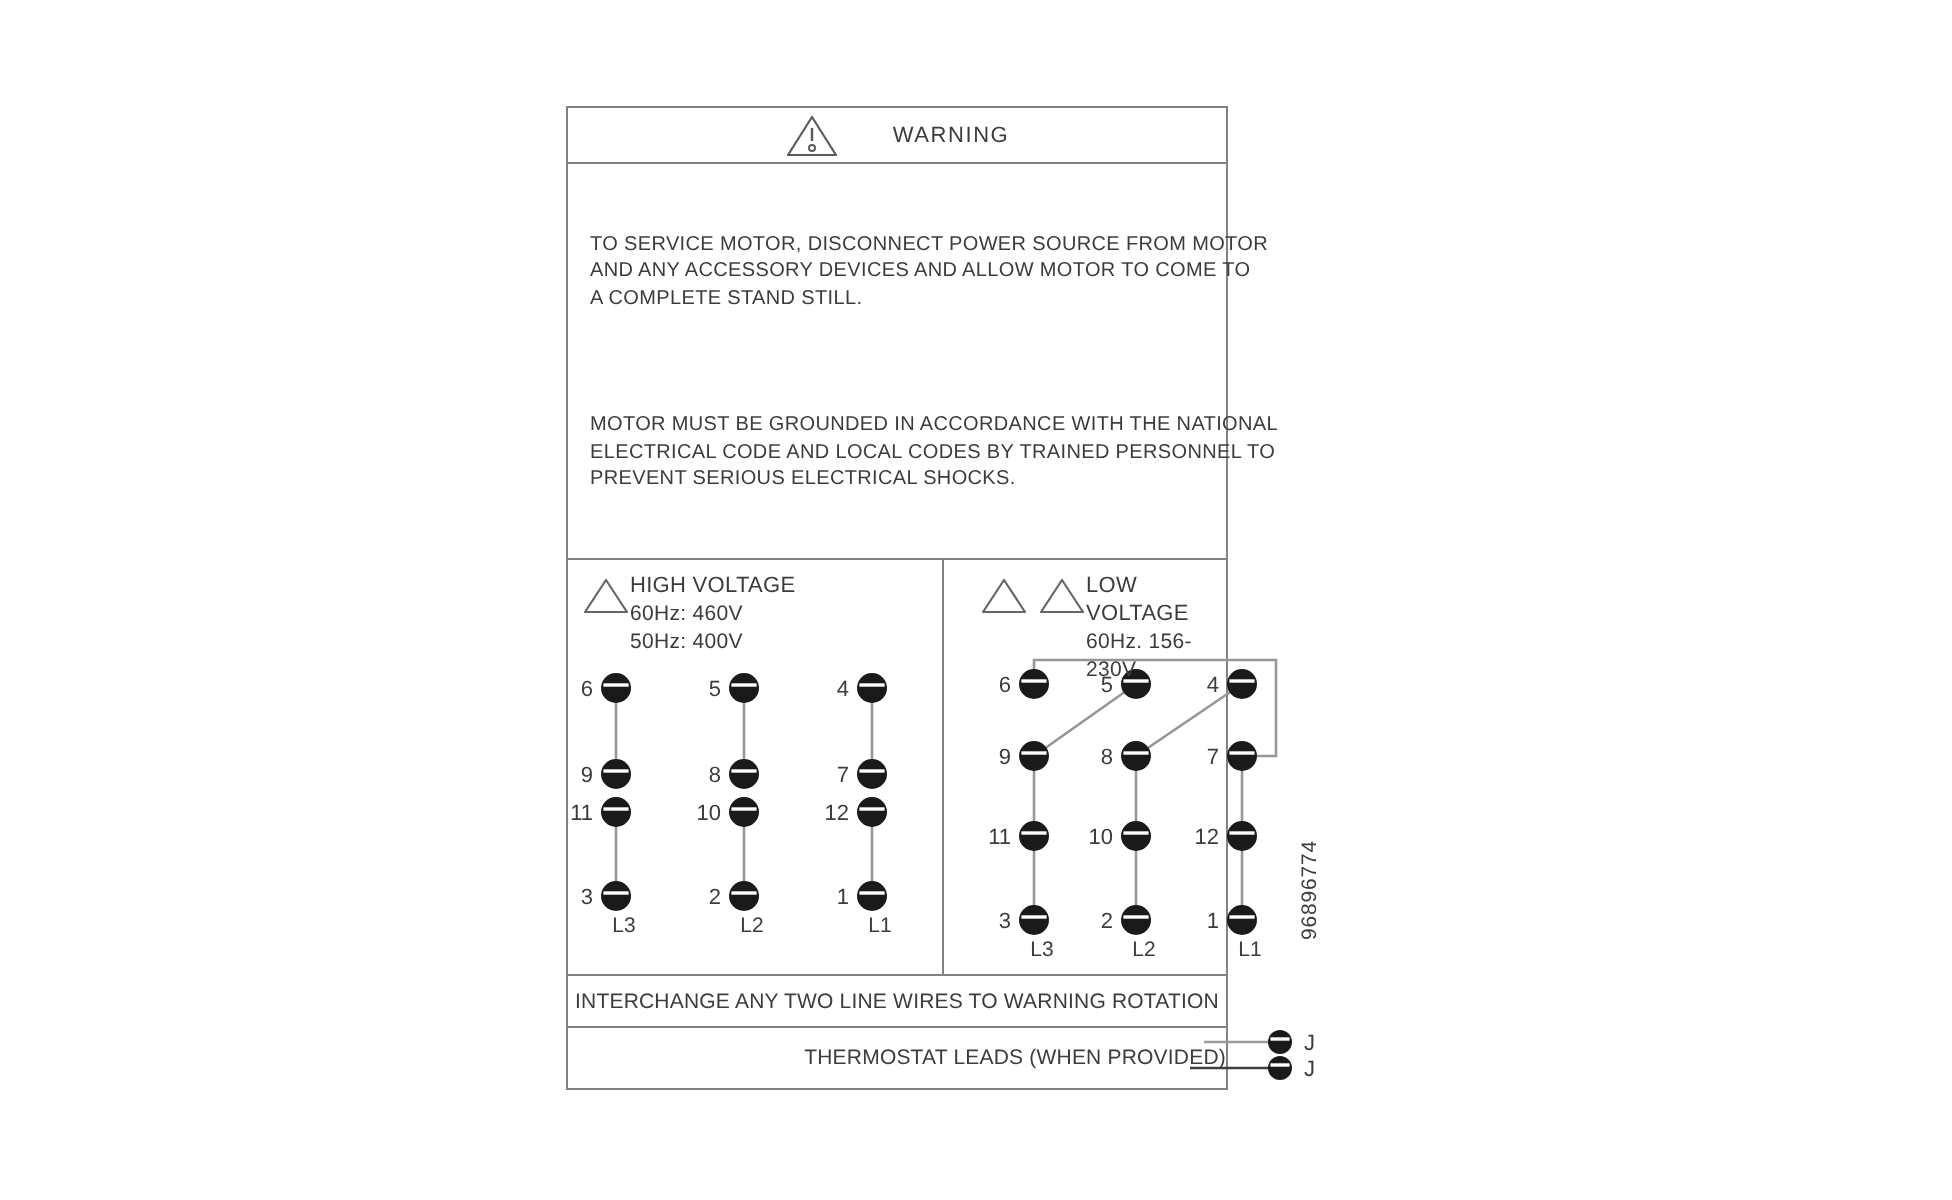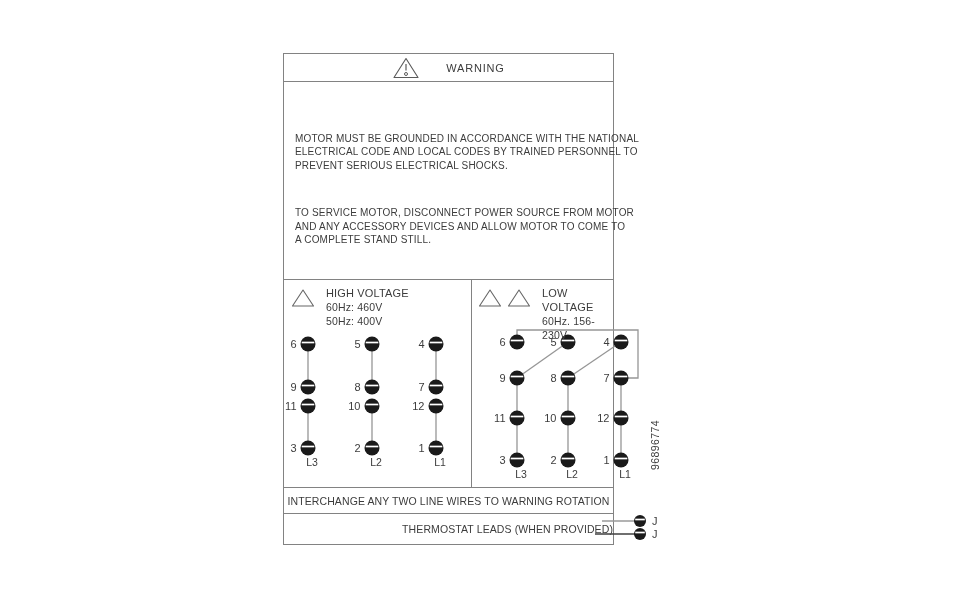--- a/index.html
+++ b/index.html
@@ -14,24 +14,24 @@
             padding-left:11px;flex:none;}
   .para{font-size:10px;line-height:13.4px;letter-spacing:0.18px;white-space:pre;margin:0;}
   .para.p1{padding-top:50px;}
   .para.p2{padding-top:34px;}
   .row-wiring{height:208px;box-sizing:border-box;border-bottom:1.4px solid #828282;
               display:flex;flex:none;}
   .cell{position:relative;height:100%;box-sizing:border-box;}
   .cell.hv{width:188px;border-right:1.4px solid #828282;}
   .cell.lv{flex:1;}
   .cell-head{position:absolute;top:6px;left:7px;display:flex;align-items:flex-start;z-index:2;}
-  .cell.lv .cell-head{left:6px;}
+  .cell.lv .cell-head{left:18px;}
   .tri{flex:none;margin-top:2px;}
   .tri + .tri{margin-left:5px;}
-  .head-text{margin-left:11px;font-size:10.5px;line-height:14px;letter-spacing:0.15px;}
+  .head-text{font-size:10.5px;line-height:14px;letter-spacing:0.15px;}
   .head-title{font-size:11px;}
   .diagram-svg{position:absolute;left:0;top:0;z-index:1;}
   .term-num{font:11px "Liberation Sans",sans-serif;fill:#3c3c3c;}
   .line-label{font:10.5px "Liberation Sans",sans-serif;fill:#3c3c3c;}
   .part-number{position:absolute;left:183px;top:165px;transform:translate(-50%,-50%) rotate(-90deg);
                font-size:10.5px;letter-spacing:0.4px;white-space:nowrap;z-index:2;}
   .row-interchange{height:26px;border-bottom:1.4px solid #828282;box-sizing:border-box;
                    display:flex;align-items:center;justify-content:center;
                    font-size:10.5px;letter-spacing:0.1px;flex:none;}
   .row-thermostat{flex:1;position:relative;display:flex;align-items:center;justify-content:flex-end;
@@ -47,26 +47,26 @@
     <div class="row-warning">
       <svg width="28" height="24" viewBox="0 0 28 24">
         <polygon points="14,2.5 26,21.5 2,21.5" fill="none" stroke="#5a5a5a" stroke-width="1.1" stroke-linejoin="round"></polygon>
         <line x1="14" y1="8" x2="14" y2="14.5" stroke="#5a5a5a" stroke-width="1.2"></line>
         <circle cx="14" cy="18" r="1.5" fill="none" stroke="#5a5a5a" stroke-width="1"></circle>
       </svg>
       <span class="warn-title">WARNING</span>
     </div>
 
     <div class="row-text">
+      <div class="para p2">TO SERVICE MOTOR, DISCONNECT POWER SOURCE FROM MOTOR
+AND ANY ACCESSORY DEVICES AND ALLOW MOTOR TO COME TO
+A COMPLETE STAND STILL.</div>
       <div class="para p1">MOTOR MUST BE GROUNDED IN ACCORDANCE WITH THE NATIONAL
 ELECTRICAL CODE AND LOCAL CODES BY TRAINED PERSONNEL TO
 PREVENT SERIOUS ELECTRICAL SHOCKS.</div>
-      <div class="para p2">TO SERVICE MOTOR, DISCONNECT POWER SOURCE FROM MOTOR
-AND ANY ACCESSORY DEVICES AND ALLOW MOTOR TO COME TO
-A COMPLETE STAND STILL.</div>
     </div>
 
     <div class="row-wiring">
 
       <div class="cell hv">
         <div class="cell-head">
           <svg class="tri" width="24" height="20" viewBox="0 0 24 20">
             <polygon points="12,2 22.5,18 1.5,18" fill="none" stroke="#666666" stroke-width="1.1" stroke-linejoin="round"></polygon>
           </svg>
           <div class="head-text">

